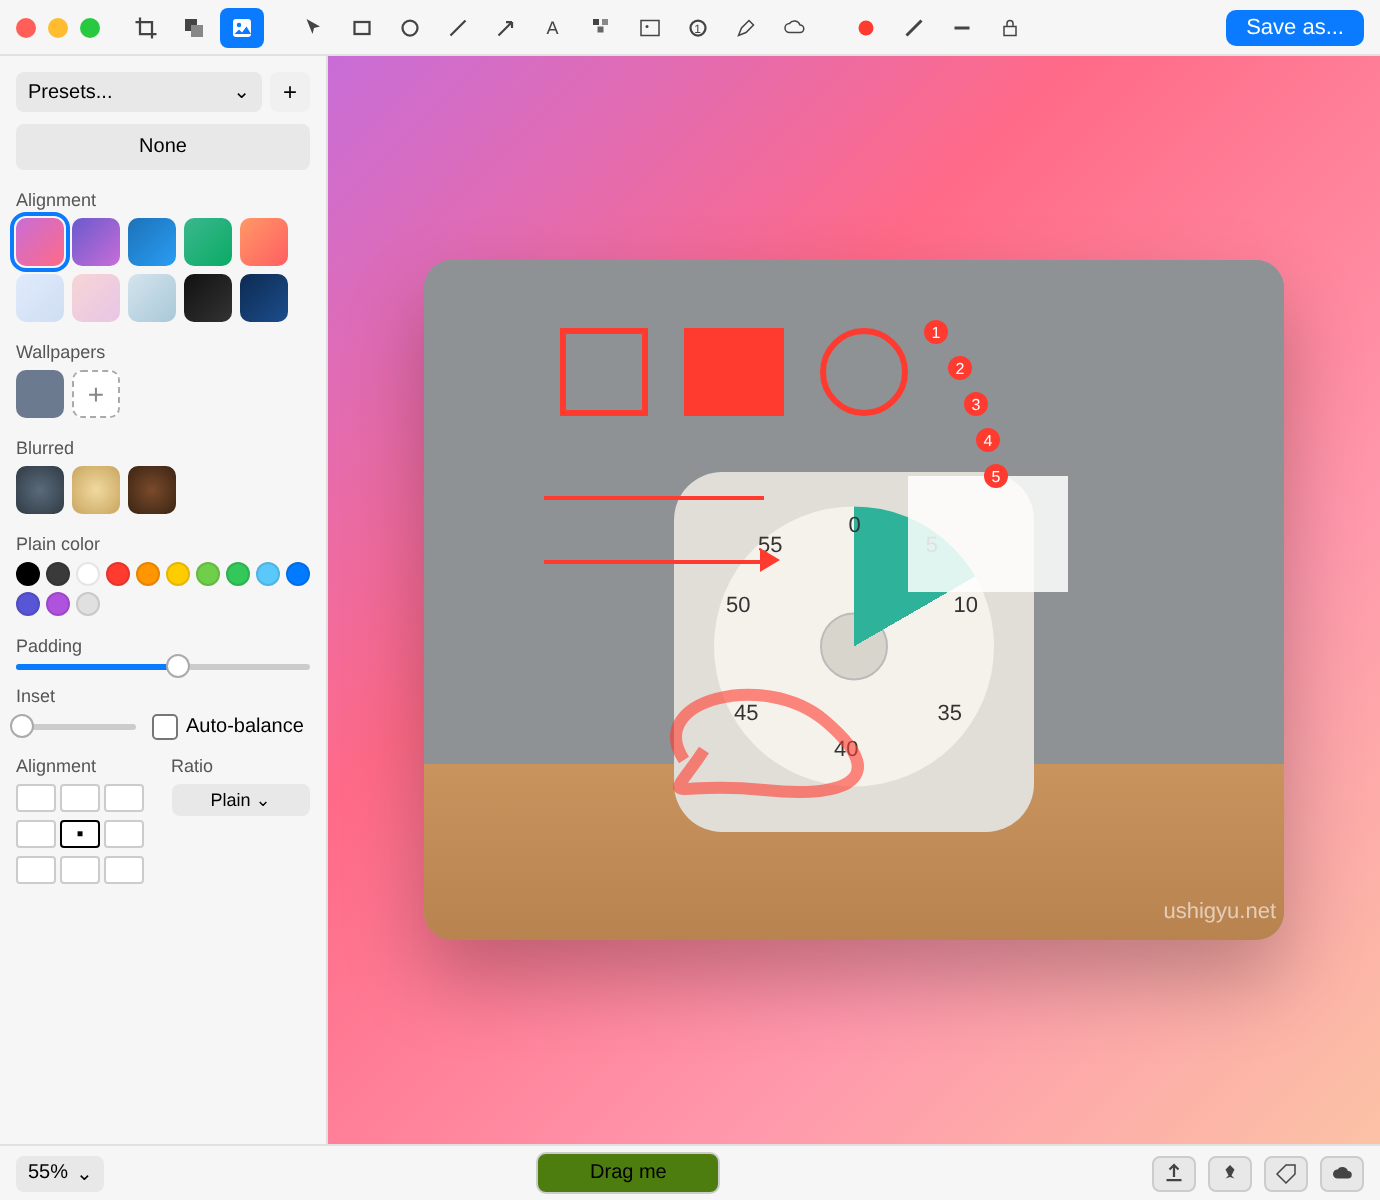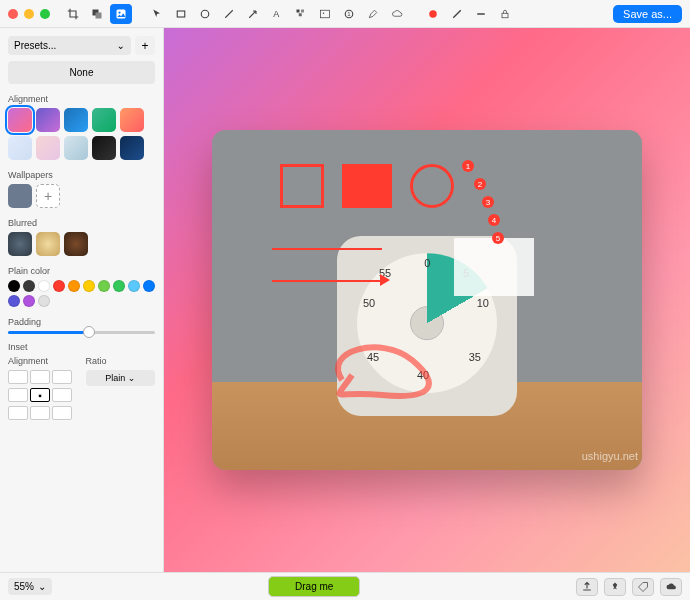--- a/index.html
+++ b/index.html
@@ -61,21 +61,21 @@
   .redcirc { position:absolute; border:3px solid #ff3b30; border-radius:50%; }
   .redline { position:absolute; height:2px; background:#ff3b30; }
   .arrow-head { position:absolute; width:0; height:0; border-left:10px solid #ff3b30; border-top:6px solid transparent; border-bottom:6px solid transparent; }
   .num-badge { position:absolute; width:12px; height:12px; border-radius:50%; background:#ff3b30; color:#fff; font-size:8px; display:flex; align-items:center; justify-content:center; }
   .annot-text { position:absolute; color:#ff3b30; font-weight:700; font-size:20px; text-shadow: -1px -1px 0 #fff, 1px -1px 0 #fff, -1px 1px 0 #fff, 1px 1px 0 #fff; }
   .scribble { position:absolute; }
   .watermark { position:absolute; right:4px; bottom:8px; color:rgba(255,255,255,0.6); font-size:11px; }
 
   .footer { position:absolute; left:0; right:0; bottom:0; height:28px; background:#f6f6f6; border-top:1px solid #e0e0e0; display:flex; align-items:center; padding:0 8px; }
   .zoom { background:#e8e8e8; border:none; border-radius:4px; padding:3px 6px; font-size:10px; cursor:pointer; display:flex; align-items:center; gap:4px; }
-  .drag-btn { margin:0 auto; background:#84cc16; border:1px solid #ccc; border-radius:5px; padding:4px 26px; font-size:10px; cursor:pointer; }
+  .drag-btn { margin:0 auto; background:#4d7c0f; border:1px solid #ccc; border-radius:5px; padding:4px 26px; font-size:10px; cursor:pointer; }
   .foot-icons { display:flex; gap:6px; }
   .foot-btn { width:22px; height:18px; background:#e8e8e8; border:1px solid #ccc; border-radius:4px; cursor:pointer; display:flex; align-items:center; justify-content:center; }
 
   
   .g1{background:linear-gradient(135deg,#c86dd7,#ff6a88);} .g2{background:linear-gradient(135deg,#6a5acd,#c86dd7);}
   .g3{background:linear-gradient(135deg,#1c72b8,#2a9df4);} .g4{background:linear-gradient(135deg,#3bb78f,#0bab64);}
   .g5{background:linear-gradient(135deg,#ff9966,#ff5e62);}
   .g6{background:linear-gradient(135deg,#e0eafc,#cfdef3);} .g7{background:linear-gradient(135deg,#f6d5d5,#e8c5e5);}
   .g8{background:linear-gradient(135deg,#d4e4ed,#a9c8d8);} .g9{background:linear-gradient(135deg,#111,#333);}
   .g10{background:linear-gradient(135deg,#0d2b52,#1c4d8c);}
@@ -254,20 +254,29 @@
         <div class="color-dot" style="background: rgb(224, 224, 224);"></div>
       </div>
 
     <div class="section-label">Padding</div>
     <div class="slider">
         <div class="track" style="width:55%"></div>
         <div class="thumb" style="left:55%"></div>
       </div>
 
     <div class="section-label">Inset</div>
+    <div style="display:flex; gap:8px; align-items:center; margin-bottom:8px;">
+      <div class="slider" style="flex:0 0 60px; margin:0;">
+          <div class="thumb" style="left:5%"></div>
+        </div>
+      <label class="check-row" style="margin:0;">
+          <input type="checkbox" style="">
+          <span>Auto-balance</span>
+        </label>
+    </div>
 
 
     <div class="two-col" style="margin-top:4px;">
       <div>
         <div class="section-label">Alignment</div>
         <div class="align-row">
           <div class="align-btn"></div>
           <div class="align-btn"></div>
           <div class="align-btn"></div>
         </div>

